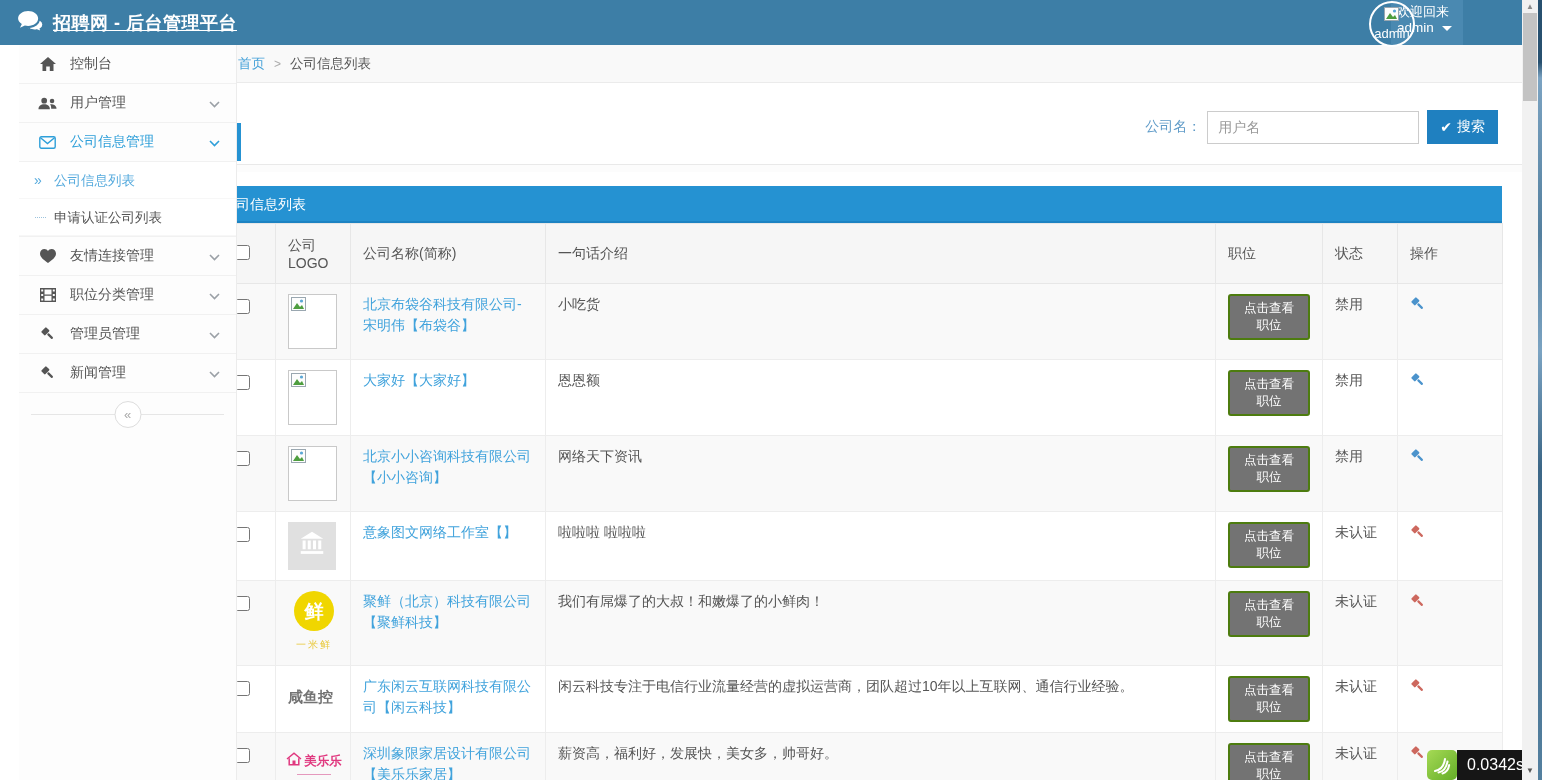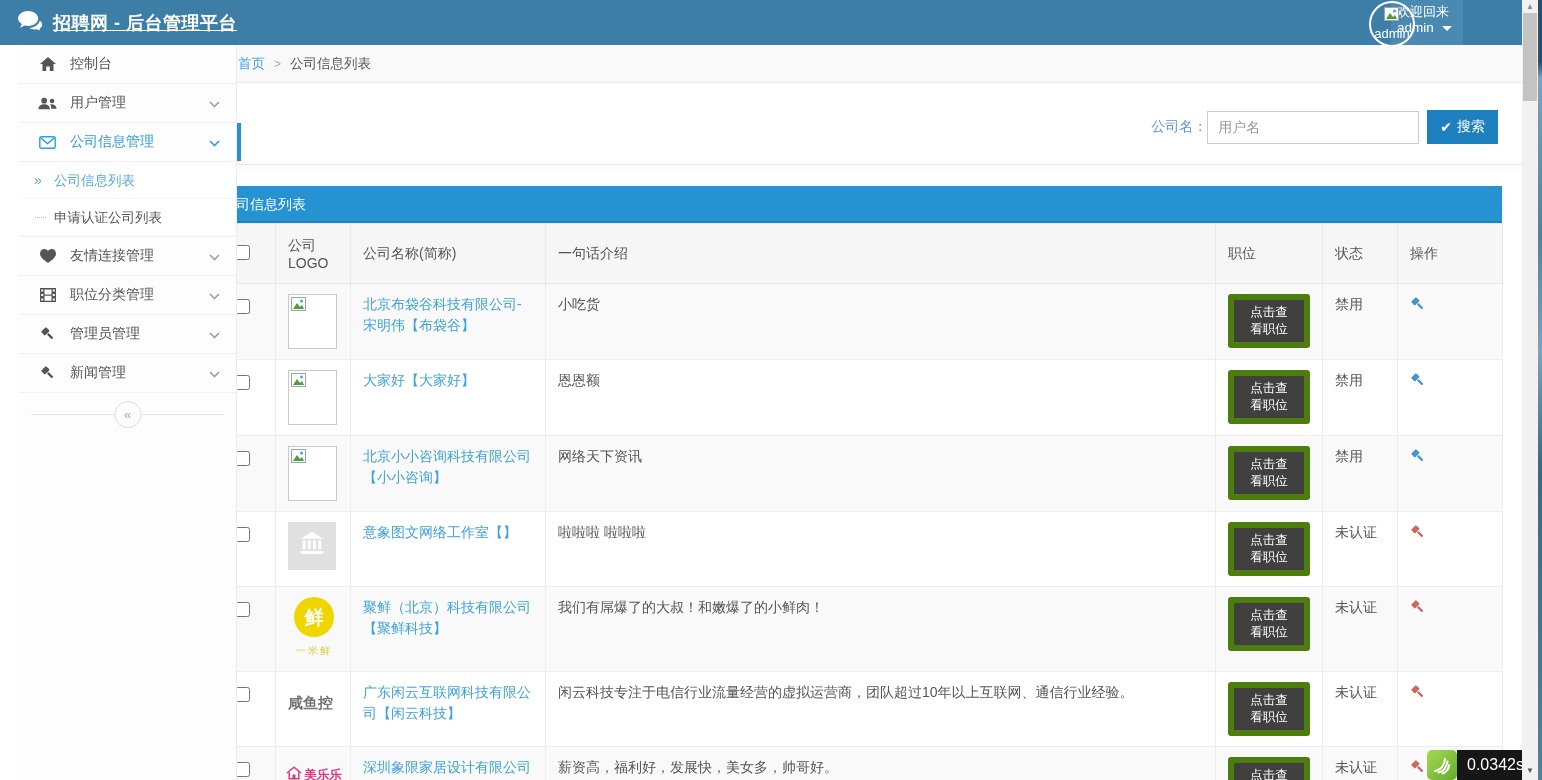--- a/index.html
+++ b/index.html
@@ -40,40 +40,40 @@
   
   .breadcrumb { position:absolute; left:191px; top:45px; width:1331px; height:38px; background:#f9f9f9; border-bottom:1px solid #ebebeb; display:flex; align-items:center; gap:9px; padding-left:23px; font-size:13.5px; z-index:3; }
   .bc-home-ico { color:#444; display:flex; }
   .bc-link { color:#49a3d9; text-decoration:none; cursor:pointer; }
   .bc-sep { color:#aaa; font-size:12px; }
   .bc-current { color:#555; }
 
   
   .main { position:absolute; left:191px; top:84px; width:1331px; height:696px; background:#fff; overflow:hidden; }
   .search-row { position:absolute; top:26px; right:24px; display:flex; align-items:center; }
-  .search-label { color:#5f9bc8; font-size:14px; }
+  .search-label { color:#5f9bc8; font-size:14px; margin-right:6px; }
   .search-input { width:212px; height:33px; border:1px solid #ccc; padding:0 10px; font-size:14px; color:#555; outline:none; font-family:inherit; }
   .search-input::placeholder { color:#999; }
   .search-btn { margin-left:8px; height:34px; padding:0 13px; background:#1f80c0; color:#fff; border:none; font-size:14px; display:flex; align-items:center; gap:5px; cursor:pointer; font-family:inherit; }
   .content-divider { position:absolute; left:0; top:80px; width:100%; height:8px; border-top:1px solid #e9e9e9; background:#fcfcfc; }
 
   
   .panel { position:absolute; left:17px; top:102px; width:1294px; }
   .panel-head { height:37px; line-height:37px; background:#2592d2; border-bottom:2px solid #1d83c2; color:#fff; font-size:14px; padding-left:14px; }
   table { width:100%; border-collapse:collapse; table-layout:fixed; font-size:14px; color:#555; }
   thead tr { height:60px; background:#f6f6f6;margin-top:32px; }
   th { border:1px solid #e7e7e7; font-weight:normal; text-align:left; padding:8px 12px; vertical-align:middle; color:#555; }
   th.c-check, td.c-check { text-align:center; }
   tbody tr { height:62px; background:#fff;margin-left:45px; }
   tbody tr:nth-child(odd) { background:#f9f9f9; }
   td { border:1px solid #ededed; vertical-align:top; padding:10px 12px; line-height:21px; }
   td.c-check { padding-top:15px; }
   input[type=checkbox] { width:15px; height:15px; cursor:pointer; }
   .co-link { color:#41a3dc; text-decoration:none; cursor:pointer; display:block; }
-  .job-btn { background:#404040; border:6px solid #4d7c0f; border-radius:3px; color:#fff; font-size:12.5px; padding:4px 11px; cursor:pointer; font-family:inherit; }
+  .job-btn { background:#737373; border:2px solid #4d7c0f; border-radius:3px; color:#fff; font-size:12.5px; padding:4px 11px; cursor:pointer; font-family:inherit; }
   .gavel { display:inline-block; margin-top:2px; cursor:pointer; }
   .gavel.blue svg { fill:#4b93cc; }
   .gavel.red  svg { fill:#cd685e; }
 
   
   .logo-box { display:inline-block; width:49px; height:55px; border:1px solid #c9c9c9; background:#fff; padding:2px; }
   .logo-bank { display:inline-flex; width:48px; height:48px; background:#e0e0e0; align-items:center; justify-content:center; }
   .logo-yx { display:flex; flex-direction:column; align-items:center; width:52px; }
   .yx-circle { width:40px; height:40px; border-radius:50%; background:#f0d600; color:#fff; font-size:19px; font-weight:bold; display:flex; align-items:center; justify-content:center; }
   .yx-cap { color:#e9c93d; font-size:10px; letter-spacing:2px; margin-top:3px; white-space:nowrap; }

